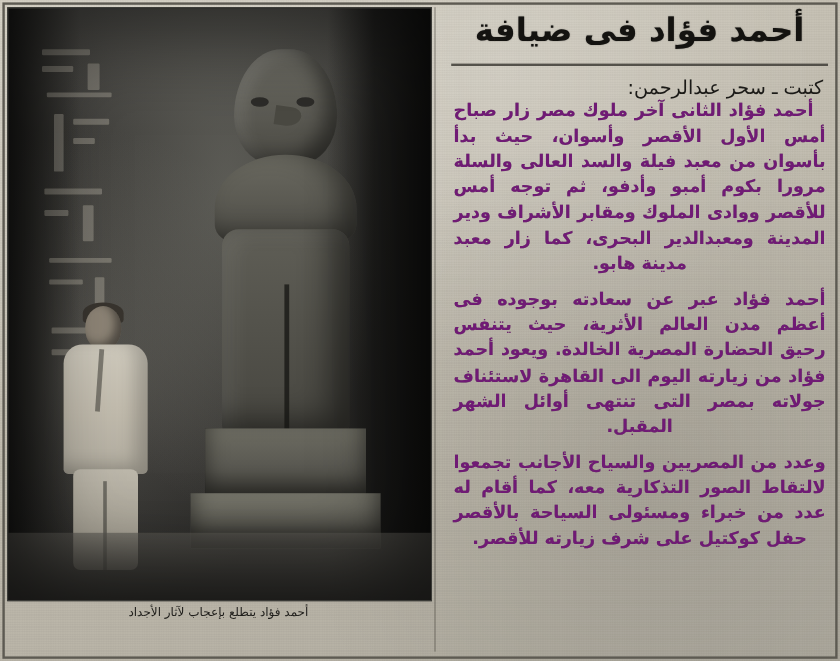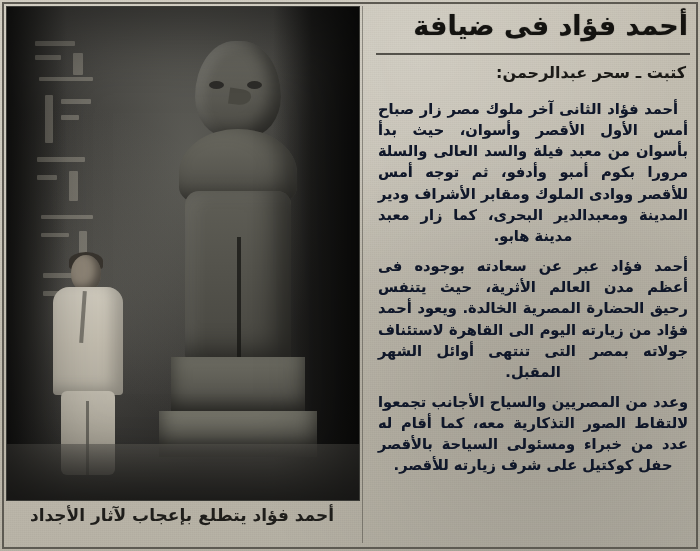--- a/index.html
+++ b/index.html
@@ -263,65 +263,66 @@
   }
 
   
   .caption {
     position: absolute;
     left: 6px;
     top: 505px;
     width: 352px;
     text-align: center;
     font-family: "DejaVu Sans", sans-serif;
-    font-weight: bold;
-    font-size: 17px;
+    font-weight: normal;
+    font-size: 10px;
     color: #1f1e1b;
     letter-spacing: 0;
     direction: rtl;
   }
 
   
   .article {
     position: absolute;
     right: 8px;
     top: 8px;
     width: 318px;
     height: 535px;
     direction: rtl;
   }
   .headline {
     color: #141310;
     font-family: "DejaVu Sans", sans-serif;
     font-weight: bold;
+    text-align: center;
     line-height: 1.22;
     font-size: 27px;
     letter-spacing: -0.5px;
     text-shadow: 0 0 1px rgba(0,0,0,0.5);
     margin: 2px 4px 0 4px;
   }
   .headline .l2 { display: block; }
   .rule {
     height: 2px;
     background: #3e3c36;
     margin: 10px 2px 8px 2px;
     opacity: 0.85;
   }
   .byline {
-    font-weight: bold;
+    font-weight: normal;
     font-size: 16px;
     color: #1b1a17;
     text-align: right;
-    margin: 0 6px 16px 6px;
+    margin: 0 6px 0 6px;
   }
   .body p {
     margin: 0 4px 9px 4px;
     font-size: 14.6px;
     line-height: 1.45;
-    color: #0f172a;
+    color: #701a75;
     text-align: justify;
     text-align-last: center;
     font-weight: bold;
     text-shadow: 0 0 0.4px rgba(0,0,0,0.35);
   }
   .body p:first-child { text-indent: 10px; }
 
   
   .col-divider {
     position: absolute;

